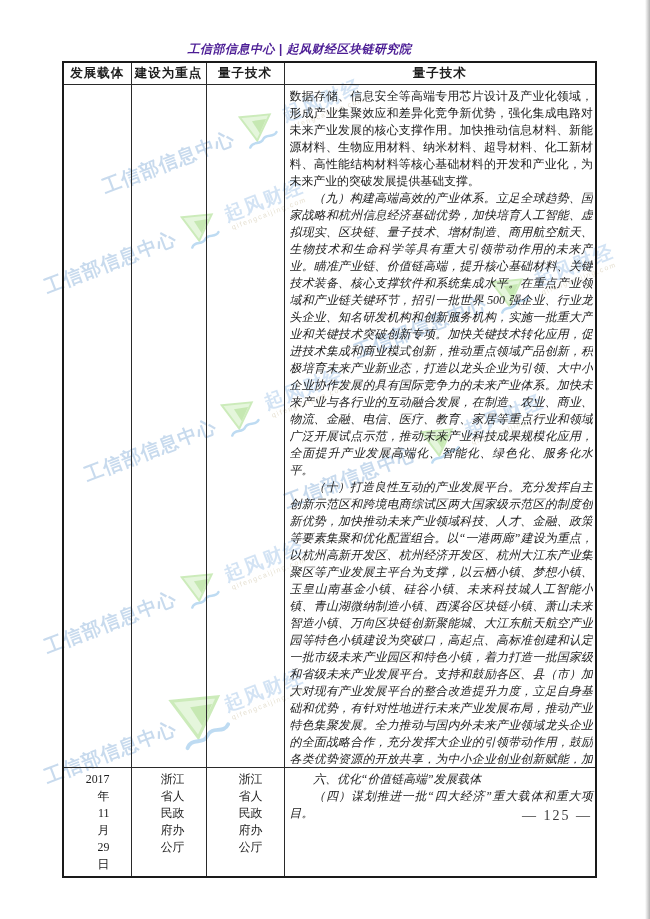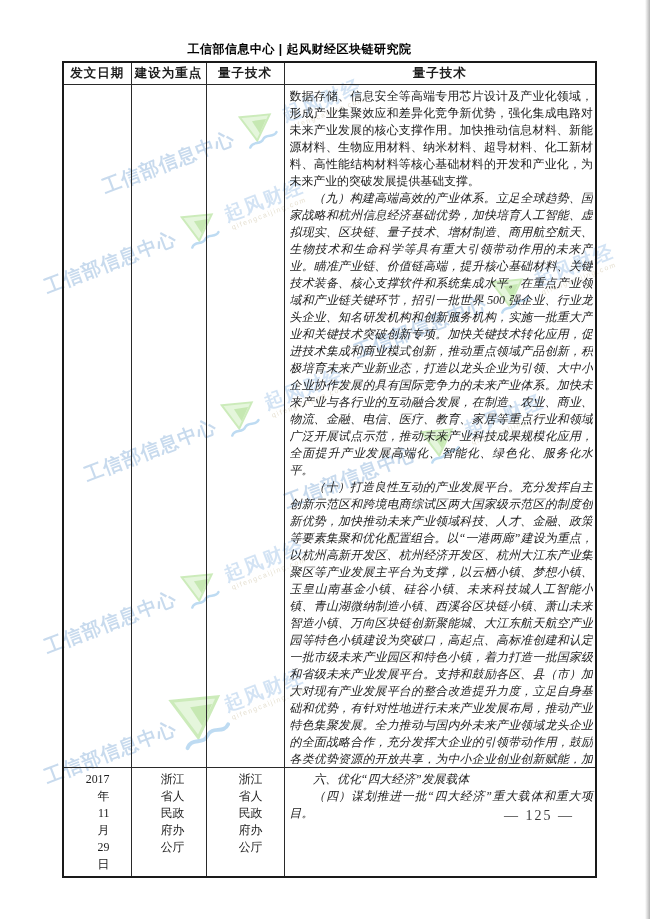--- a/index.html
+++ b/index.html
@@ -5,21 +5,21 @@
   html,body{margin:0;padding:0;background:#e8e8e8;}
   .page{
     position:relative;width:650px;height:919px;background:#ffffff;
     overflow:hidden;margin:0 auto;
     font-family:"Liberation Serif","DejaVu Serif",serif;color:#1c1c1c;
   }
   
   .hdr-title{
     position:absolute;left:62px;top:41px;width:475px;text-align:center;
     font-family:"Liberation Sans","DejaVu Sans",sans-serif;
-    font-weight:bold;font-size:12px;letter-spacing:0.5px;color:#000000;
+    font-weight:bold;font-size:12px;letter-spacing:0.5px;color:#4c1d95;font-style:italic;
   }
   
   #wm-layer{position:absolute;inset:0;z-index:1;pointer-events:none;}
   .wm{
     position:absolute;display:flex;align-items:center;gap:9px;
     transform:rotate(-21deg);transform-origin:left center;
     opacity:0.5;white-space:nowrap;
   }
   .wm .org{
     font-family:"Liberation Sans","DejaVu Sans",sans-serif;
@@ -48,21 +48,21 @@
     height:19px;padding:1px 0;letter-spacing:1px;
   }
   .doc-table td{vertical-align:top;font-size:11.9px;line-height:17px;}
   td.meta{padding:3px 21px;text-align:right;}
   td.main{padding:3px 2px 3px 5px;text-align:justify;}
   .cellclip{height:676px;overflow:hidden;}
   .doc-table p{margin:0;}
   .doc-table p.indent{text-indent:2em;font-style:italic;}
   
   .page-num{
-    position:absolute;left:474px;top:808px;width:130px;text-align:center;
+    position:absolute;left:492px;top:808px;width:130px;text-align:center;
     font-size:14px;color:#3a3a3a;letter-spacing:2px;z-index:2;
   }
   
   .edge{
     position:absolute;right:0;top:0;width:5px;height:919px;z-index:3;
     background:linear-gradient(to right,rgba(255,255,255,0),#9a9a9a);opacity:.75;
   }
 </style>
 </head>
 <body>
@@ -174,21 +174,21 @@
 
   <table class="doc-table">
     <colgroup>
       <col style="width:68px">
         <col style="width:75px">
         <col style="width:78px">
         <col>
     </colgroup>
     <thead>
       <tr>
-        <th>发文日期</th>
+        <th>发展载体</th>
         <th>建设为重点</th>
         <th>量子技术</th>
         <th>量子技术</th>
       </tr>
     </thead>
     <tbody>
       <tr>
         <td class="meta"></td>
         <td class="meta"></td>
         <td class="meta"></td>
@@ -198,21 +198,21 @@
             <p class="indent">（九）构建高端高效的产业体系。立足全球趋势、国家战略和杭州信息经济基础优势，加快培育人工智能、虚拟现实、区块链、量子技术、增材制造、商用航空航天、生物技术和生命科学等具有重大引领带动作用的未来产业。瞄准产业链、价值链高端，提升核心基础材料、关键技术装备、核心支撑软件和系统集成水平。在重点产业领域和产业链关键环节，招引一批世界 500 强企业、行业龙头企业、知名研发机构和创新服务机构，实施一批重大产业和关键技术突破创新专项。加快关键技术转化应用，促进技术集成和商业模式创新，推动重点领域产品创新，积极培育未来产业新业态，打造以龙头企业为引领、大中小企业协作发展的具有国际竞争力的未来产业体系。加快未来产业与各行业的互动融合发展，在制造、农业、商业、物流、金融、电信、医疗、教育、家居等重点行业和领域广泛开展试点示范，推动未来产业科技成果规模化应用，全面提升产业发展高端化、智能化、绿色化、服务化水平。</p>
             <p class="indent">（十）打造良性互动的产业发展平台。充分发挥自主创新示范区和跨境电商综试区两大国家级示范区的制度创新优势，加快推动未来产业领域科技、人才、金融、政策等要素集聚和优化配置组合。以“一港两廊”建设为重点，以杭州高新开发区、杭州经济开发区、杭州大江东产业集聚区等产业发展主平台为支撑，以云栖小镇、梦想小镇、玉皇山南基金小镇、硅谷小镇、未来科技城人工智能小镇、青山湖微纳制造小镇、西溪谷区块链小镇、萧山未来智造小镇、万向区块链创新聚能城、大江东航天航空产业园等特色小镇建设为突破口，高起点、高标准创建和认定一批市级未来产业园区和特色小镇，着力打造一批国家级和省级未来产业发展平台。支持和鼓励各区、县（市）加大对现有产业发展平台的整合改造提升力度，立足自身基础和优势，有针对性地进行未来产业发展布局，推动产业特色集聚发展。全力推动与国内外未来产业领域龙头企业的全面战略合作，充分发挥大企业的引领带动作用，鼓励各类优势资源的开放共享，为中小企业创业创新赋能，加快构建产业链整合延伸、分工协作的产业集群。</p>
           </div>
         </td>
       </tr>
       <tr>
         <td class="meta">2017 年 11 月 29 日</td>
         <td class="meta">浙江省人民政府办公厅</td>
         <td class="meta">浙江省人民政府办公厅</td>
         <td class="main">
-          <p class="indent">六、优化“四大经济”发展载体</p>
+          <p class="indent">六、优化“价值链高端”发展载体</p>
           <p class="indent">（四）谋划推进一批“四大经济”重大载体和重大项目。</p>
         </td>
       </tr>
     </tbody>
   </table>
 
   <div class="page-num">— 125 —</div>
 
   <div class="edge"></div>
 </div>

